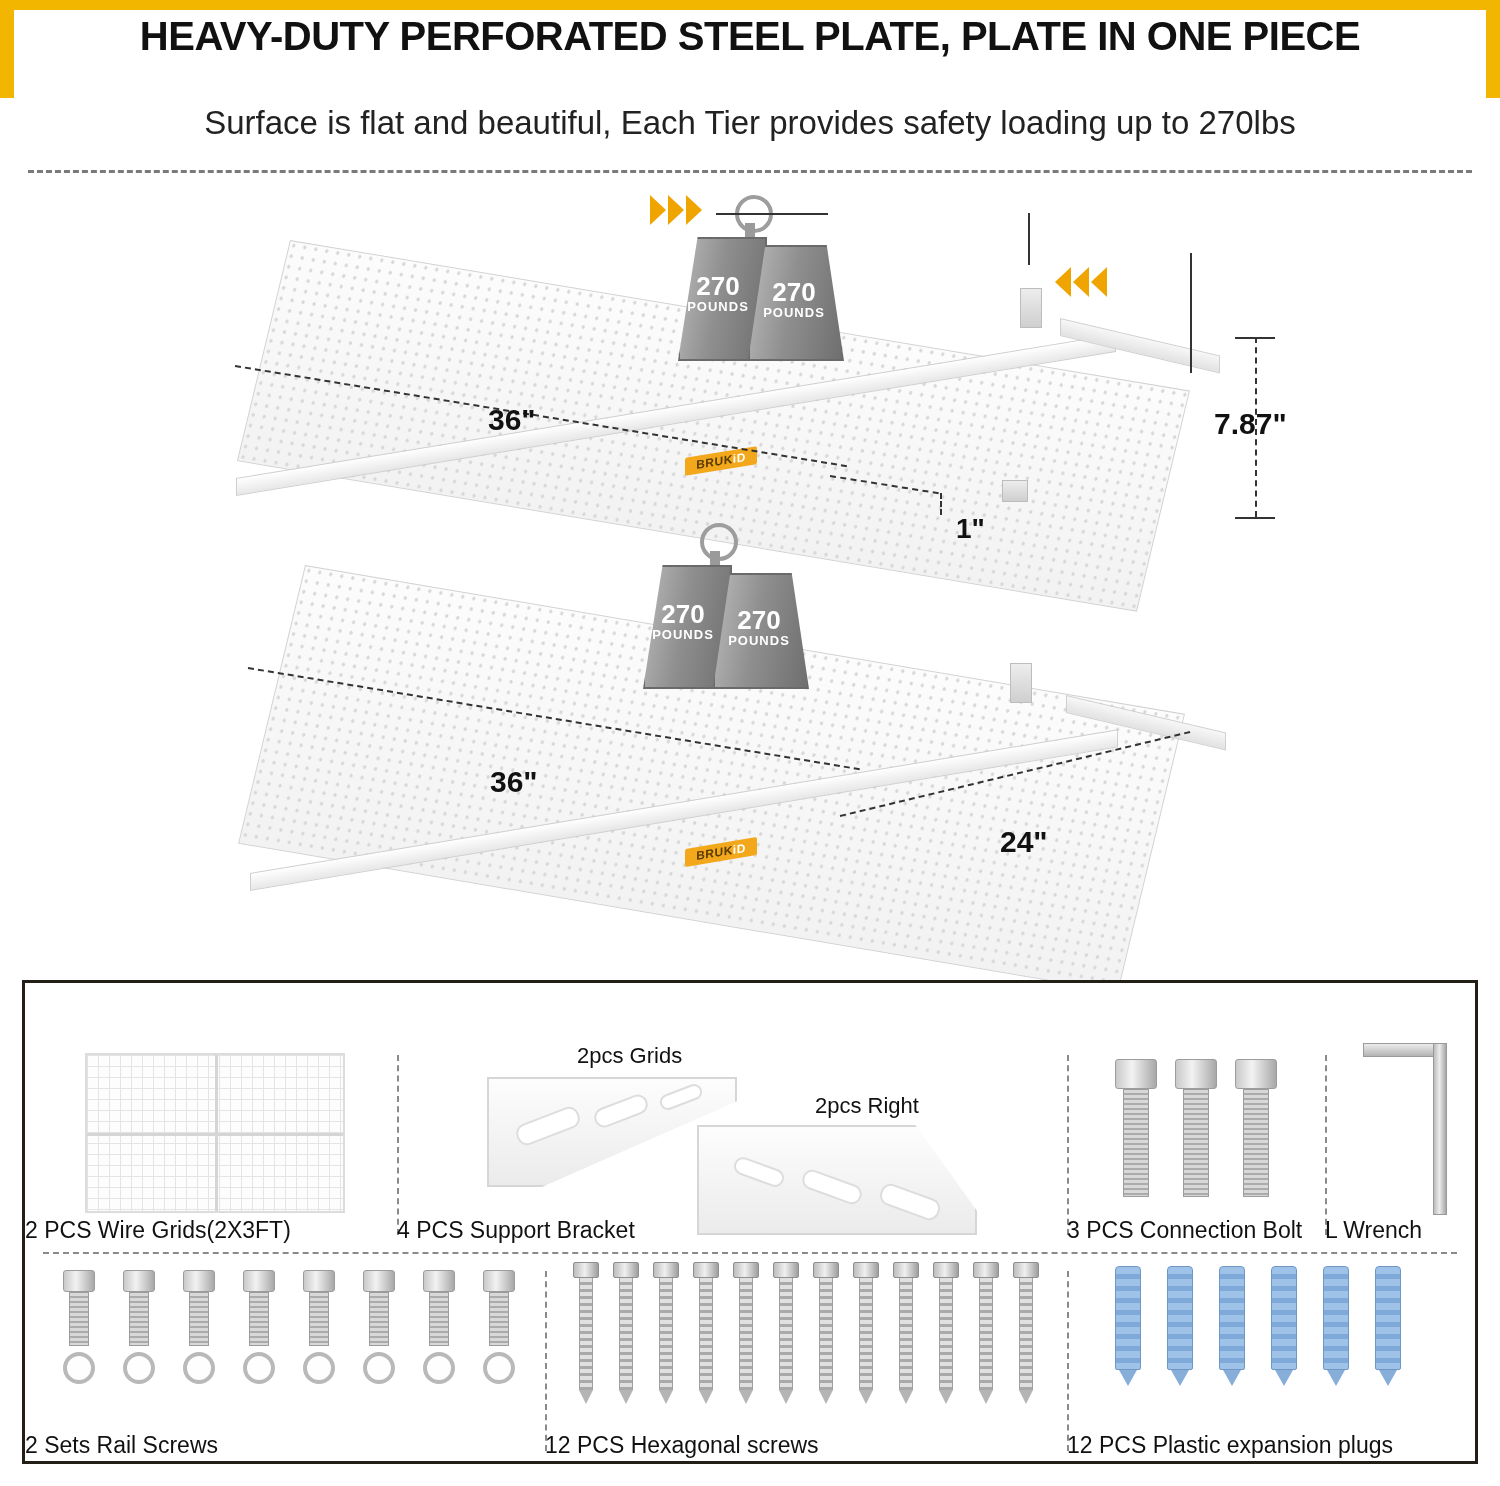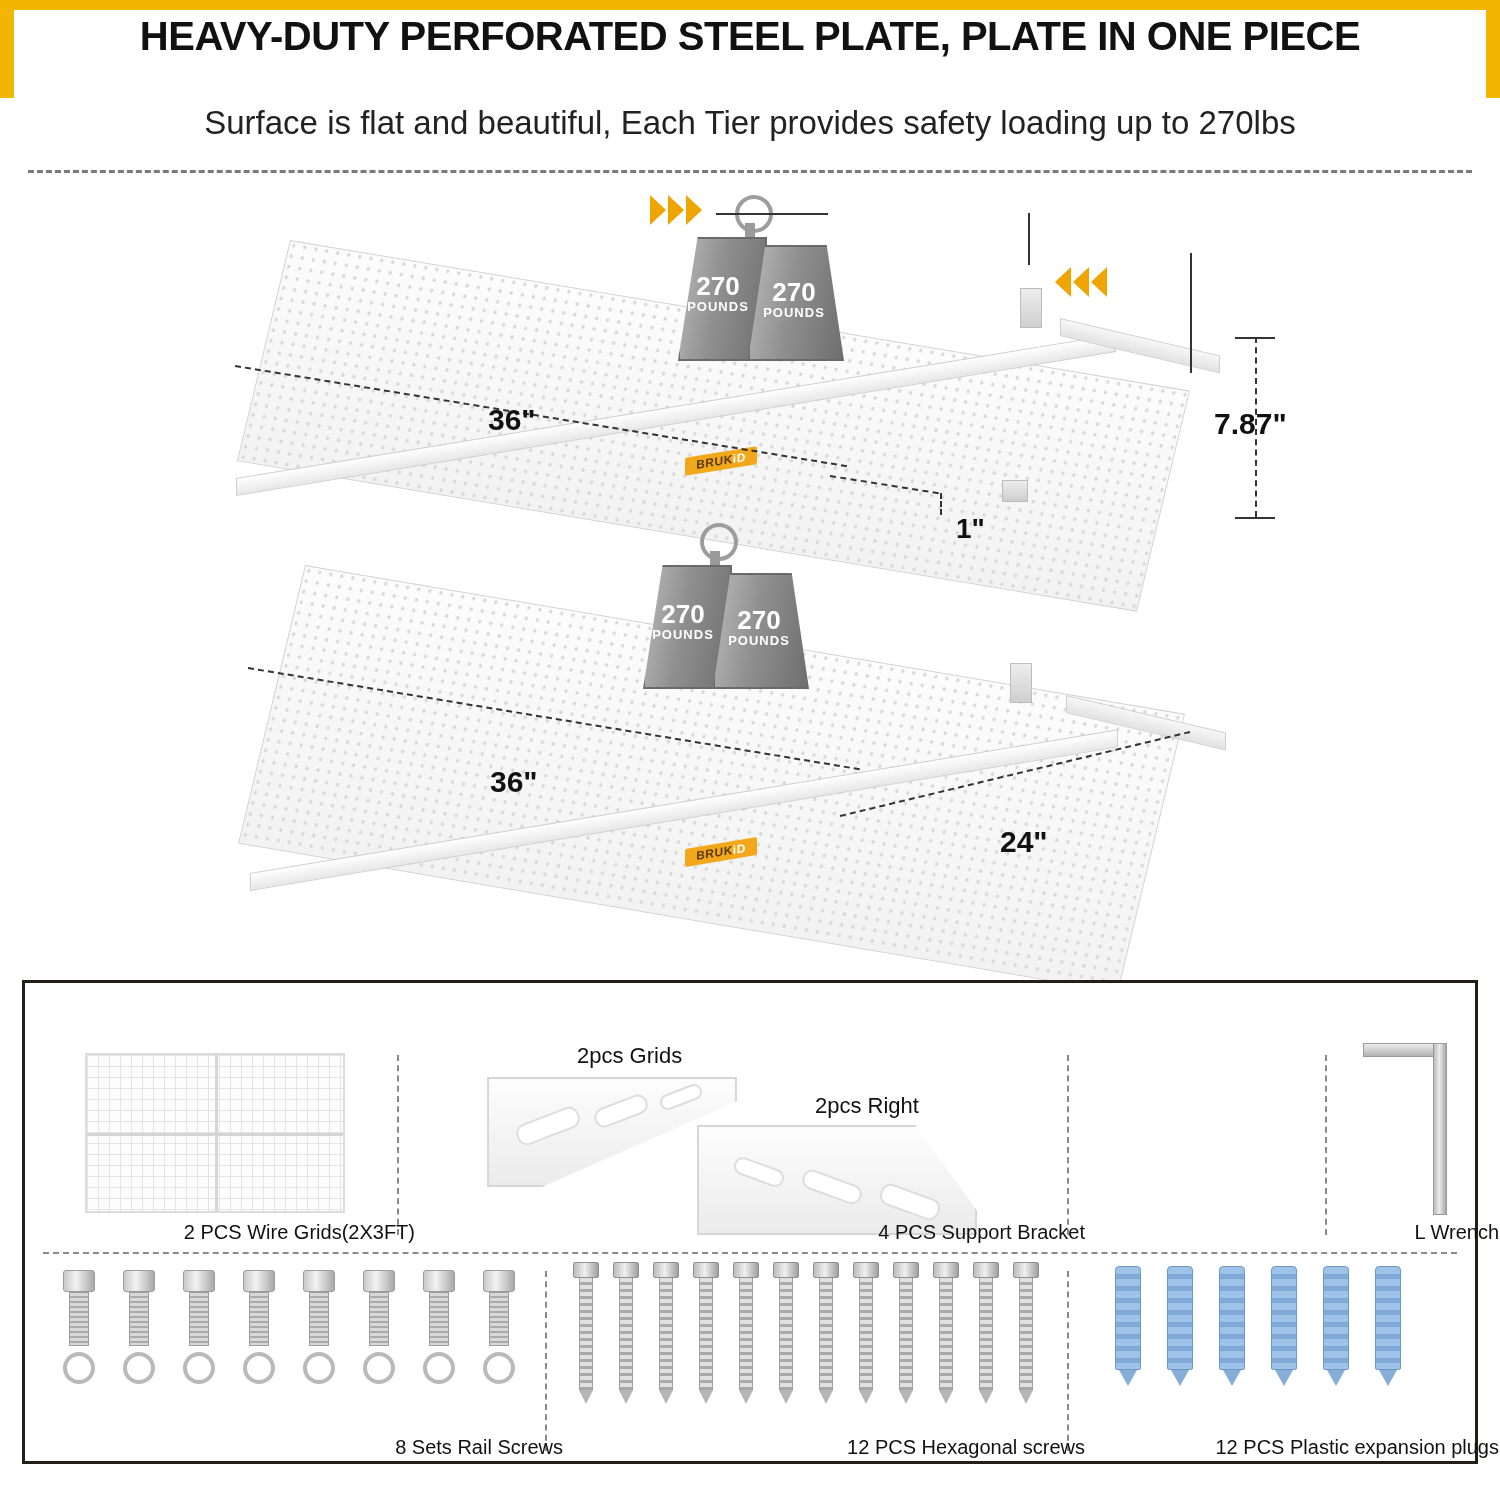--- a/index.html
+++ b/index.html
@@ -230,24 +230,24 @@
     left: 18px; top: 269px;
     width: 1414px; height: 0;
     border-top: 2px dashed #8a8a8a;
   }
   .cell {
     position: absolute;
     height: 215px;
   }
   .cell .caption {
     position: absolute;
-    left: 18px; bottom: 8px;
+    left: 0; bottom: 8px;
     width: 100%;
-    text-align: right;
-    font-size: 20px;
+    text-align: left;
+    font-size: 23px;
     color: #111111;
     font-family: "Liberation Sans", sans-serif;
   }
   .vsep {
     position: absolute;
     width: 0;
     border-left: 2px dashed #8a8a8a;
   }
 
   
@@ -492,20 +492,35 @@
       <div class="bracket-hole" style="left:262px; top:52px; width:44px; height:16px; transform: rotate(-21deg);"></div>
 
       <div class="bracket-part" style="left:300px; top:88px; width:280px; height:110px; clip-path: polygon(0 0, 78% 0, 100% 78%, 100% 100%, 0 100%, 0 0);"></div>
       <div class="bracket-hole" style="left:336px; top:126px; width:52px; height:18px; transform: rotate(20deg);"></div>
       <div class="bracket-hole" style="left:404px; top:140px; width:62px; height:20px; transform: rotate(20deg);"></div>
       <div class="bracket-hole" style="left:482px; top:154px; width:62px; height:22px; transform: rotate(20deg);"></div>
 
       <div class="caption">4 PCS Support Bracket</div>
     </div>
 
+    <div class="cell" style="left:1042px; top:0px; width:258px;">
+      <div class="bolt" style="left:48px; top:22px;">
+        <div class="head" style="left:0; top:0; width:42px; height:30px;"></div>
+        <div class="shaft" style="left:8px; top:30px; width:26px; height:108px;"></div>
+      </div>
+      <div class="bolt" style="left:108px; top:22px;">
+        <div class="head" style="left:0; top:0; width:42px; height:30px;"></div>
+        <div class="shaft" style="left:8px; top:30px; width:26px; height:108px;"></div>
+      </div>
+      <div class="bolt" style="left:168px; top:22px;">
+        <div class="head" style="left:0; top:0; width:42px; height:30px;"></div>
+        <div class="shaft" style="left:8px; top:30px; width:26px; height:108px;"></div>
+      </div>
+      <div class="caption">3 PCS Connection Bolt</div>
+    </div>
 
     <div class="cell" style="left:1300px; top:0px; width:156px;">
       <div class="wrench" style="left:38px; top:6px; width:100px; height:180px;">
         <div class="warm-h" style="left:0; top:0; width:84px; height:14px;"></div>
         <div class="warm-v" style="left:70px; top:0; width:14px; height:172px;"></div>
       </div>
       <div class="caption">L Wrench</div>
     </div>
   </div>
 
@@ -553,21 +568,21 @@
         <div class="shaft" style="left:6px; top:22px; width:20px; height:54px;"></div>
       </div>
       <div class="washer" style="left:398px; top:100px; width:32px; height:32px;"></div>
 
       <div class="bolt" style="left:458px; top:18px;">
         <div class="head" style="left:0; top:0; width:32px; height:22px;"></div>
         <div class="shaft" style="left:6px; top:22px; width:20px; height:54px;"></div>
       </div>
       <div class="washer" style="left:458px; top:100px; width:32px; height:32px;"></div>
 
-      <div class="caption">8 Sets Rail Screws</div>
+      <div class="caption">2 Sets Rail Screws</div>
     </div>
 
     <div class="cell" style="left:520px; top:0px; width:522px;">
       <div class="hexscrew" style="left:28px; top:10px;">
         <div class="hhead" style="left:0; top:0; width:26px; height:16px;"></div>
         <div class="hthread" style="left:6px; top:16px; width:14px; height:112px;"></div>
         <div class="htip" style="left:6px; top:128px;"></div>
       </div>
       <div class="hexscrew" style="left:68px; top:10px;">
         <div class="hhead" style="left:0; top:0; width:26px; height:16px;"></div>

